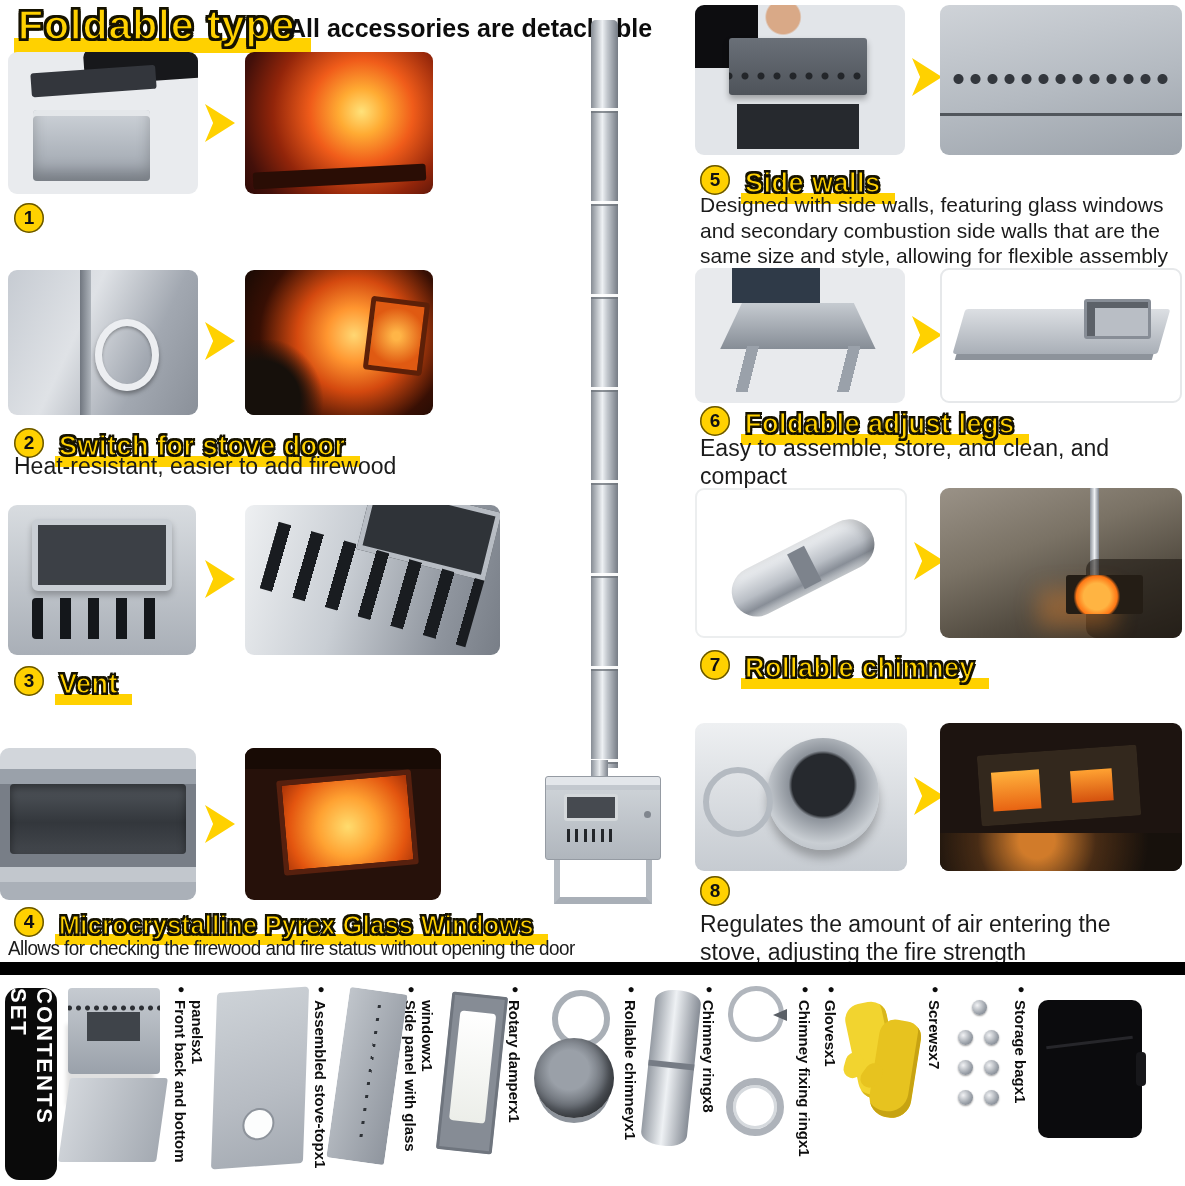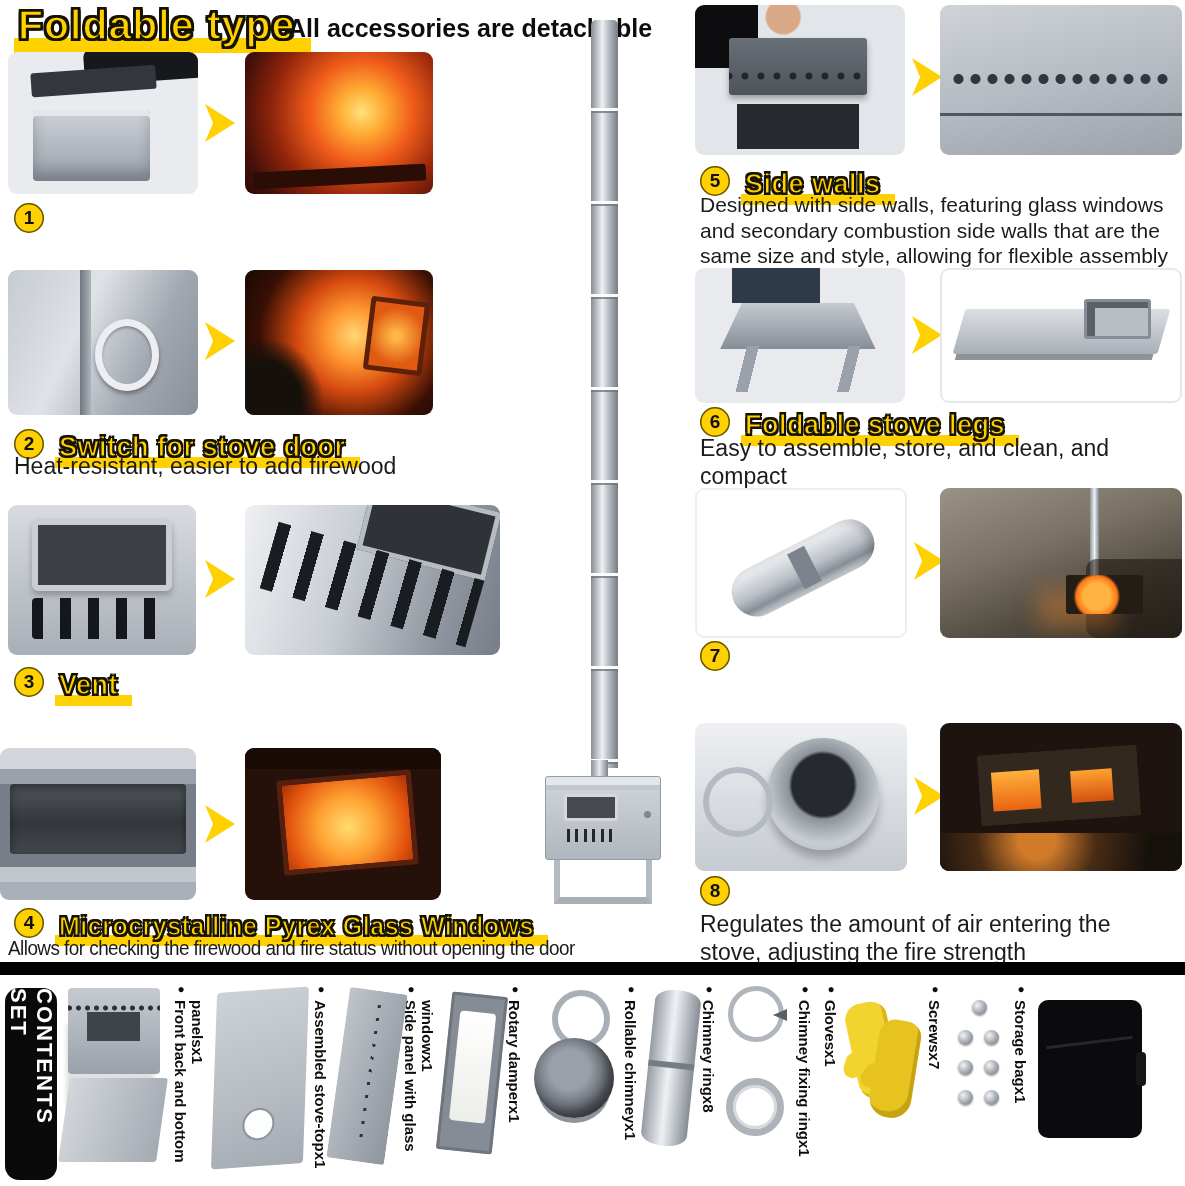--- a/index.html
+++ b/index.html
@@ -17,21 +17,21 @@
     padding:0 16px 4px 4px;}
   .subtitle{position:absolute;left:288px;top:14px;font-size:25px;font-weight:600;color:#0d0d0d;}
   .feat-head{position:absolute;display:flex;align-items:center;gap:11px;}
   .numbadge{width:30px;height:30px;border-radius:50%;background:var(--yel);color:#111;
     font-weight:700;font-size:19px;line-height:30px;text-align:center;flex:0 0 30px;
     box-shadow:0 0 0 1.5px rgba(20,18,0,.65) inset;}
   .ht{font-weight:700;font-size:27px;letter-spacing:.5px;color:var(--yel);
     -webkit-text-stroke:1.2px #151200;
     text-shadow:-1.6px -1.6px 0 #151200,1.6px -1.6px 0 #151200,-1.6px 1.6px 0 #151200,1.6px 1.6px 0 #151200;
     background:linear-gradient(var(--yel),var(--yel)) left bottom/100% 11px no-repeat;
-    padding:0 14px 5px 4px;margin-top:13px;}
+    padding:12px 14px 5px 4px;}
   .ht.small{font-size:25px;}
   .fdesc{position:absolute;font-size:21px;line-height:1.22;color:#1b1b1b;font-weight:400;}
   .fdesc.big{font-size:23px;}
   .fdesc.tight{font-size:21px;white-space:nowrap;letter-spacing:-.6px;transform:scaleX(.90);transform-origin:left top;}
 
   
   .arrow{position:absolute;width:30px;height:38px;background:var(--yel);
     clip-path:polygon(0 0,100% 50%,0 100%,27% 50%);}
 
   
@@ -256,29 +256,30 @@
     <span class="numbadge">5</span>
     <span class="ht">Side walls</span>
   </div>
   <div class="fdesc" style="left:700px;top:192px;width:486px;">Designed with side walls, featuring glass windows and secondary combustion side walls that are the same size and style, allowing for flexible assembly</div>
 
   <div class="ph f6l" style="left:695px;top:268px;width:210px;height:135px;"></div>
   <div class="arrow" style="left:912px;top:316px;"></div>
   <div class="ph f6r" style="left:940px;top:268px;width:242px;height:135px;"></div>
   <div class="feat-head" style="left:700px;top:397px;">
     <span class="numbadge">6</span>
-    <span class="ht">Foldable stove legs</span>
+    <span class="ht">Foldable adjust legs</span>
   </div>
   <div class="fdesc big" style="left:700px;top:434px;width:490px;">Easy to assemble, store, and clean, and compact</div>
 
   <div class="ph f7l" style="left:695px;top:488px;width:212px;height:150px;"></div>
   <div class="arrow" style="left:914px;top:542px;"></div>
   <div class="ph f7r" style="left:940px;top:488px;width:242px;height:150px;"></div>
   <div class="feat-head" style="left:700px;top:641px;">
     <span class="numbadge">7</span>
+    <span class="ht">Rollable chimney</span>
   </div>
 
   <div class="ph f8l" style="left:695px;top:723px;width:212px;height:148px;"></div>
   <div class="arrow" style="left:914px;top:777px;"></div>
   <div class="ph f8r" style="left:940px;top:723px;width:242px;height:148px;"></div>
   <div class="feat-head" style="left:700px;top:876px;">
     <span class="numbadge">8</span>
   </div>
   <div class="fdesc big" style="left:700px;top:910px;width:470px;">Regulates the amount of air entering the stove, adjusting the fire strength</div>
 

